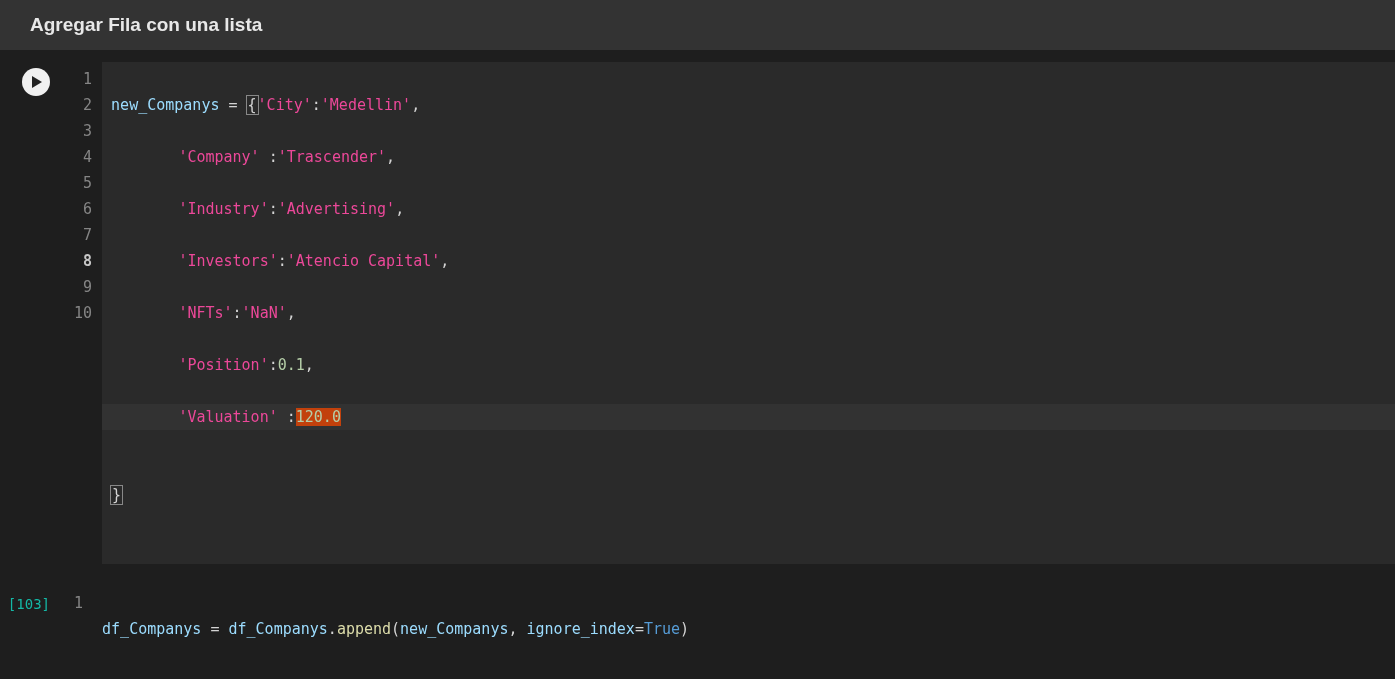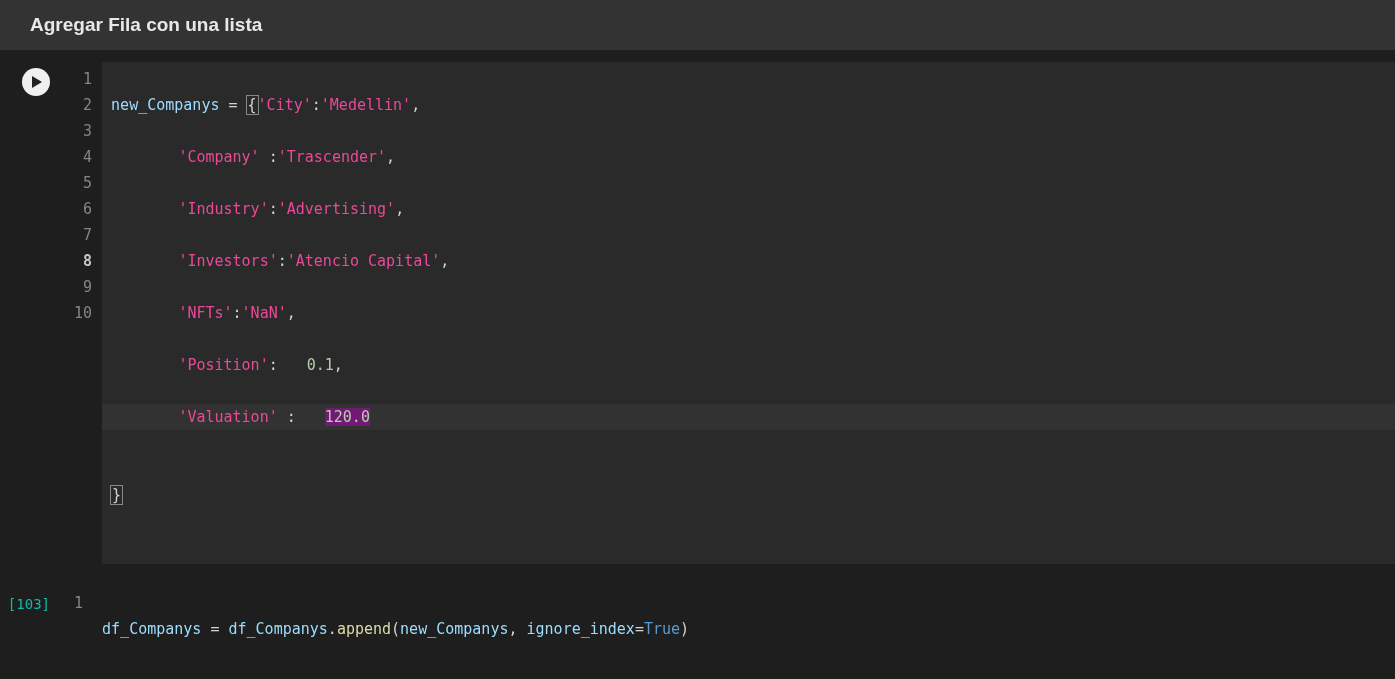--- a/index.html
+++ b/index.html
@@ -67,26 +67,26 @@
     font-size: 15px;
     line-height: 26px;
     padding: 4px 0;
     white-space: pre;
     color: #d4d4d4;
     flex:1;
   }
   .tok-var { color: #9cdcfe; }
   .tok-str { color: #ec4899; }
   .tok-sym { color: #d4d4d4; }
-  .tok-num { color: #b5cea8; margin-left: 29px; }
+  .tok-num { color: #b5cea8; }
   .tok-func { color: #dcdcaa; }
   .tok-bool { color: #569cd6; }
   .tok-key { color: #9cdcfe; }
   .hl-line { background: rgba(255,255,255,0.04); display:inline-block; width:100%; }
-  .sel { background:#701a75; }
+  .sel { background:#c2410c; }
   .bracket-hl { border:1px solid #888; padding:0 1px; margin:0 -1px;}
   .guide { display:inline-block; border-left:1px solid #404040; margin-left:1px; padding-left:0; }
   .indent { display:inline-block; width:9.1px; }
 </style>
 </head>
 <body>
 
 <div class="header">
   <span>Agregar Fila con una lista</span>
 </div>

